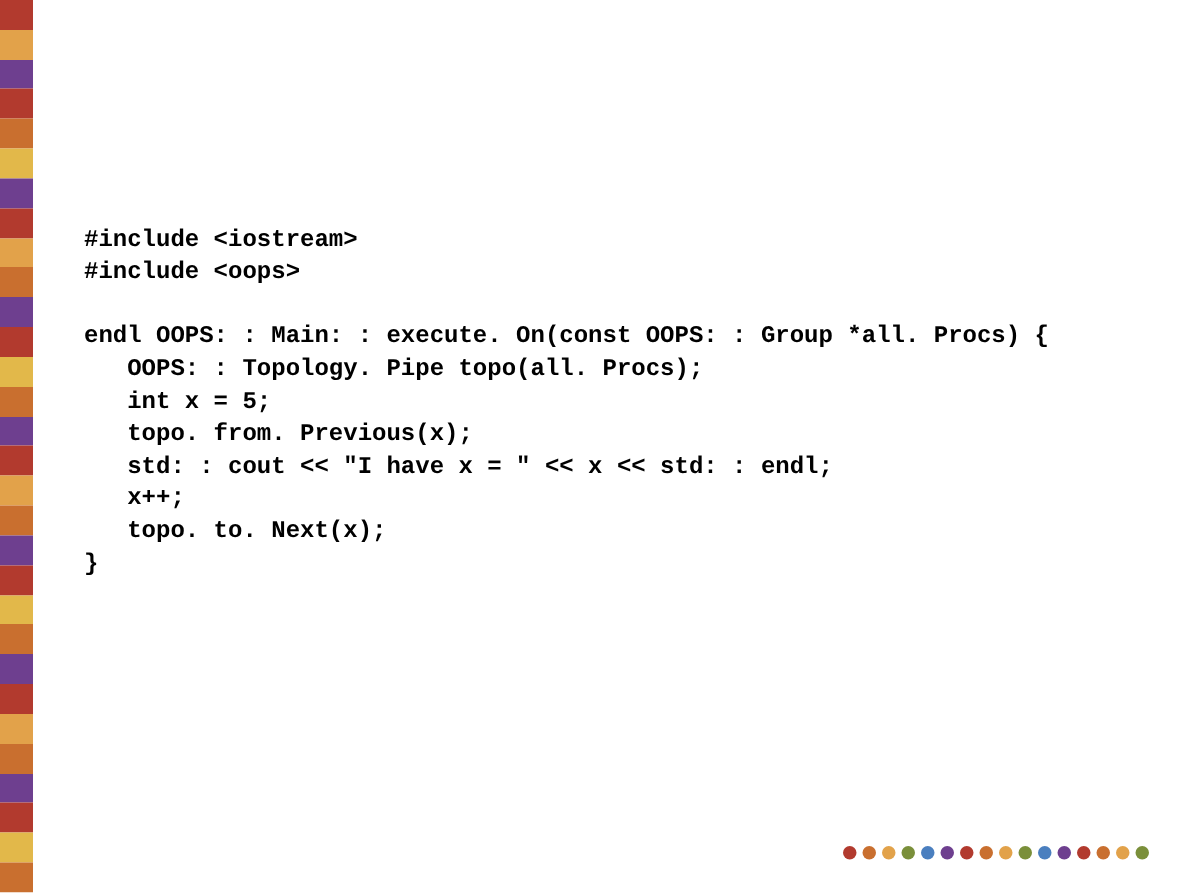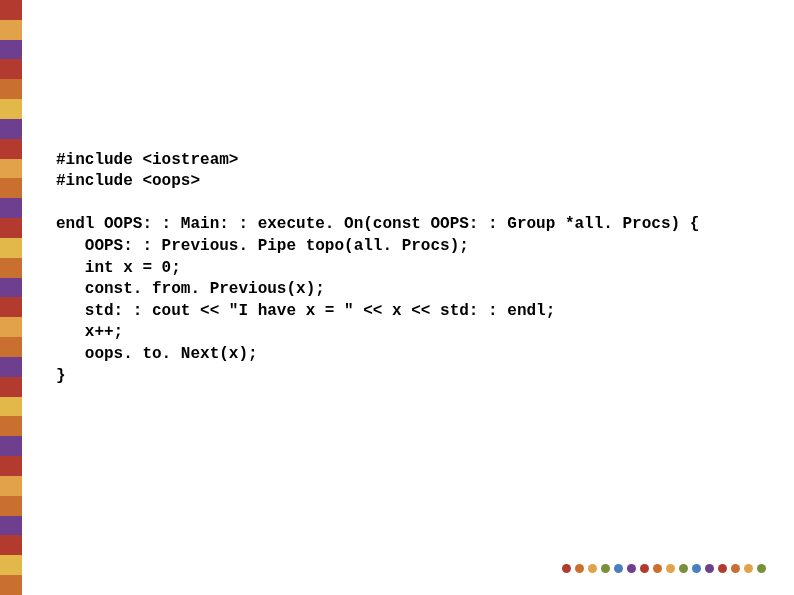--- a/index.html
+++ b/index.html
@@ -91,26 +91,26 @@
       <div class="cell" style="background: rgb(178, 58, 46);"></div>
       <div class="cell" style="background: rgb(226, 184, 74);"></div>
       <div class="cell" style="background: rgb(201, 111, 47);"></div>
     </div>
 
   <div class="content">
 <span>#include &lt;iostream&gt;</span>
 <span>#include &lt;oops&gt;</span>
 <span></span>
 <span>endl OOPS: : Main: : execute. On(const OOPS: : Group *all. Procs) {</span>
-<span>   OOPS: : Previous. Pipe topo(all. Procs);</span>
-<span>   int x = 0;</span>
-<span>   const. from. Previous(x);</span>
+<span>   OOPS: : Topology. Pipe topo(all. Procs);</span>
+<span>   int x = 5;</span>
+<span>   topo. from. Previous(x);</span>
 <span>   std: : cout &lt;&lt; "I have x = " &lt;&lt; x &lt;&lt; std: : endl;</span>
 <span>   x++;</span>
-<span>   oops. to. Next(x);</span>
+<span>   topo. to. Next(x);</span>
 <span>}</span>
 </div>
 
   <div class="dots">
       <div class="dot" style="background: rgb(178, 58, 46);"></div>
       <div class="dot" style="background: rgb(201, 111, 47);"></div>
       <div class="dot" style="background: rgb(226, 162, 74);"></div>
       <div class="dot" style="background: rgb(122, 143, 58);"></div>
       <div class="dot" style="background: rgb(74, 127, 191);"></div>
       <div class="dot" style="background: rgb(110, 63, 143);"></div>

